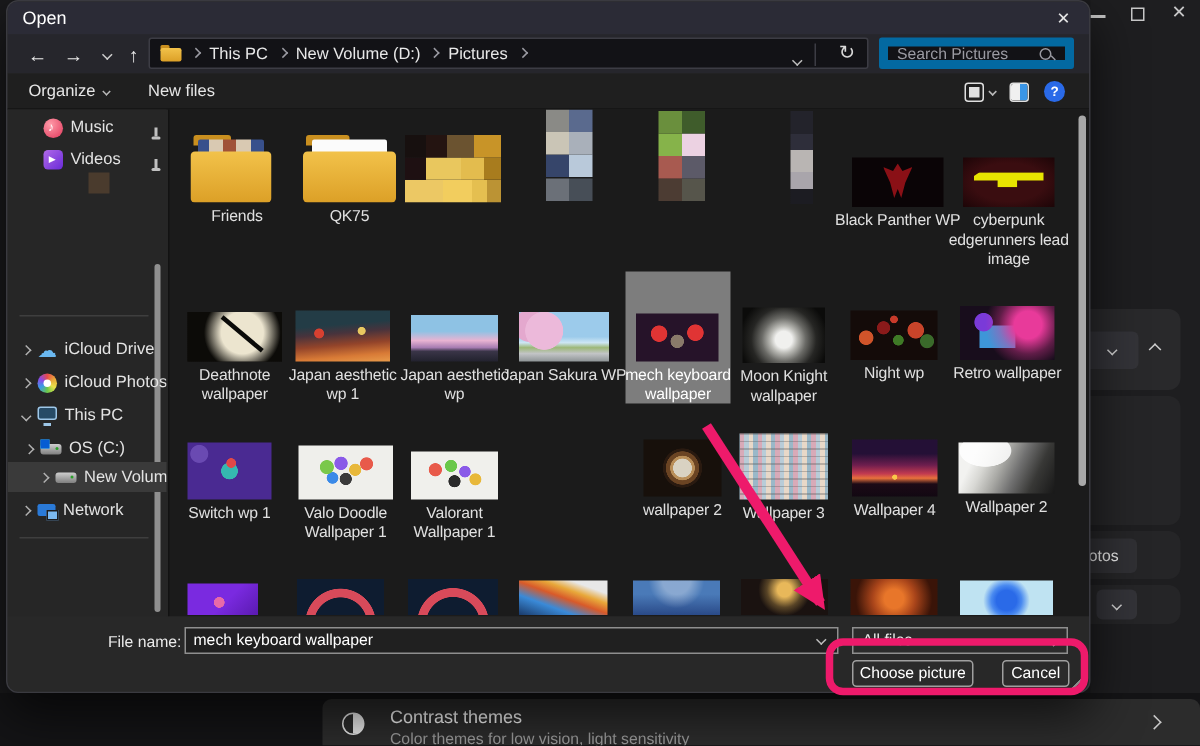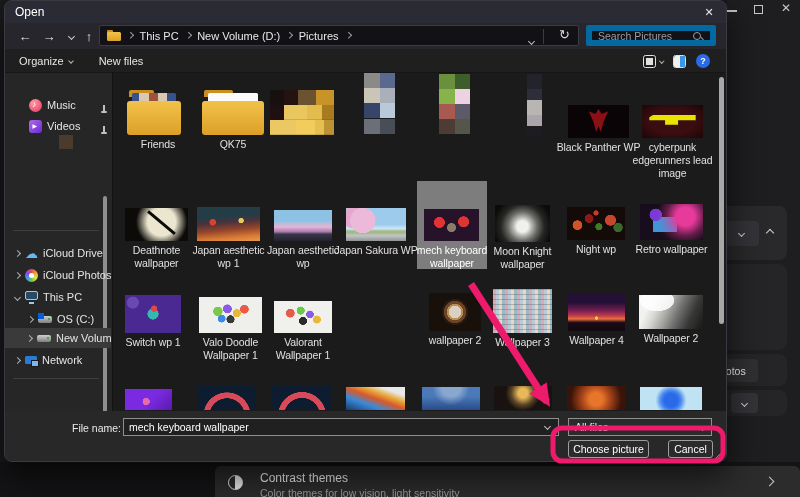--- a/index.html
+++ b/index.html
@@ -61,21 +61,21 @@
   .tb-newfolder{margin-left:26px;}
   .tbar-right{position:absolute;right:16px;top:5px;display:flex;align-items:center;gap:10px;}
   .ico-view1{width:13px;height:13px;border:1.5px solid #e0e0e0;border-radius:2.5px;position:relative;}
   .ico-view1::after{content:"";position:absolute;inset:2px;background:#e0e0e0;}
   .ico-view2{width:13px;height:13px;border:1.5px solid #e0e0e0;border-radius:2.5px;position:relative;overflow:hidden;}
   .ico-view2::before{content:"";position:absolute;top:0;left:0;width:50%;height:100%;background:#f0f0f0;}
   .ico-view2::after{content:"";position:absolute;top:0;right:0;width:50%;height:100%;background:#3a96e8;}
   .ico-help{width:14px;height:14px;border-radius:50%;background:#2a6ae8;color:#fff;font-size:9px;font-weight:bold;display:flex;align-items:center;justify-content:center;}
 
   
-  .sidebar{position:absolute;left:0;top:72px;width:106px;height:338px;background:#262626;margin-top:20px;}
+  .sidebar{position:absolute;left:0;top:72px;width:106px;height:338px;background:#262626;}
   .srow{position:absolute;left:0;width:106px;height:20px;display:flex;align-items:center;gap:5px;color:#e4e4e4;font-size:11px;overflow:hidden;}
   .srow.ssel{background:#3a3a3a;}
   .slabel{white-space:nowrap;overflow:hidden;flex:1;}
   .spin{margin-left:auto;margin-right:12px;flex:0 0 auto;}
   .pin{width:9px;height:9px;position:relative;transform:rotate(45deg);}
   .pin::before{content:"";position:absolute;left:3.5px;top:0;width:2px;height:5.5px;background:#c0c0c0;}
   .pin::after{content:"";position:absolute;left:1.5px;top:5.5px;width:6px;height:2px;background:#c0c0c0;border-radius:1px;}
   .xp{width:5px;height:5px;border-right:1.2px solid #b0b0b0;border-bottom:1.2px solid #b0b0b0;flex:0 0 auto;}
   .xp.r{transform:rotate(-45deg);}
   .xp.d{transform:rotate(45deg);}
@@ -269,21 +269,21 @@
         <div class="srow" style="top: 172px; padding-left: 10px;">
           <span class="xp r"></span>
           <span class="sico ico-icloud-photos-icon"></span>
           <span class="slabel">iCloud Photos</span>
         </div>
         <div class="srow" style="top: 194px; padding-left: 10px;">
           <span class="xp d"></span>
           <span class="sico ico-this-pc-icon"></span>
           <span class="slabel">This PC</span>
         </div>
-        <div class="srow" style="top: 216px; padding-left: 23px;">
+        <div class="srow" style="top: 216px; padding-left: 12px;">
           <span class="xp r"></span>
           <span class="sico ico-os-drive-icon"></span>
           <span class="slabel">OS (C:)</span>
         </div>
         <div class="srow ssel" style="top: 235px; padding-left: 22px;">
           <span class="xp r"></span>
           <span class="sico ico-drive-icon"></span>
           <span class="slabel">New Volume (D:)</span>
         </div>
         <div class="srow" style="top: 257px; padding-left: 10px;">

